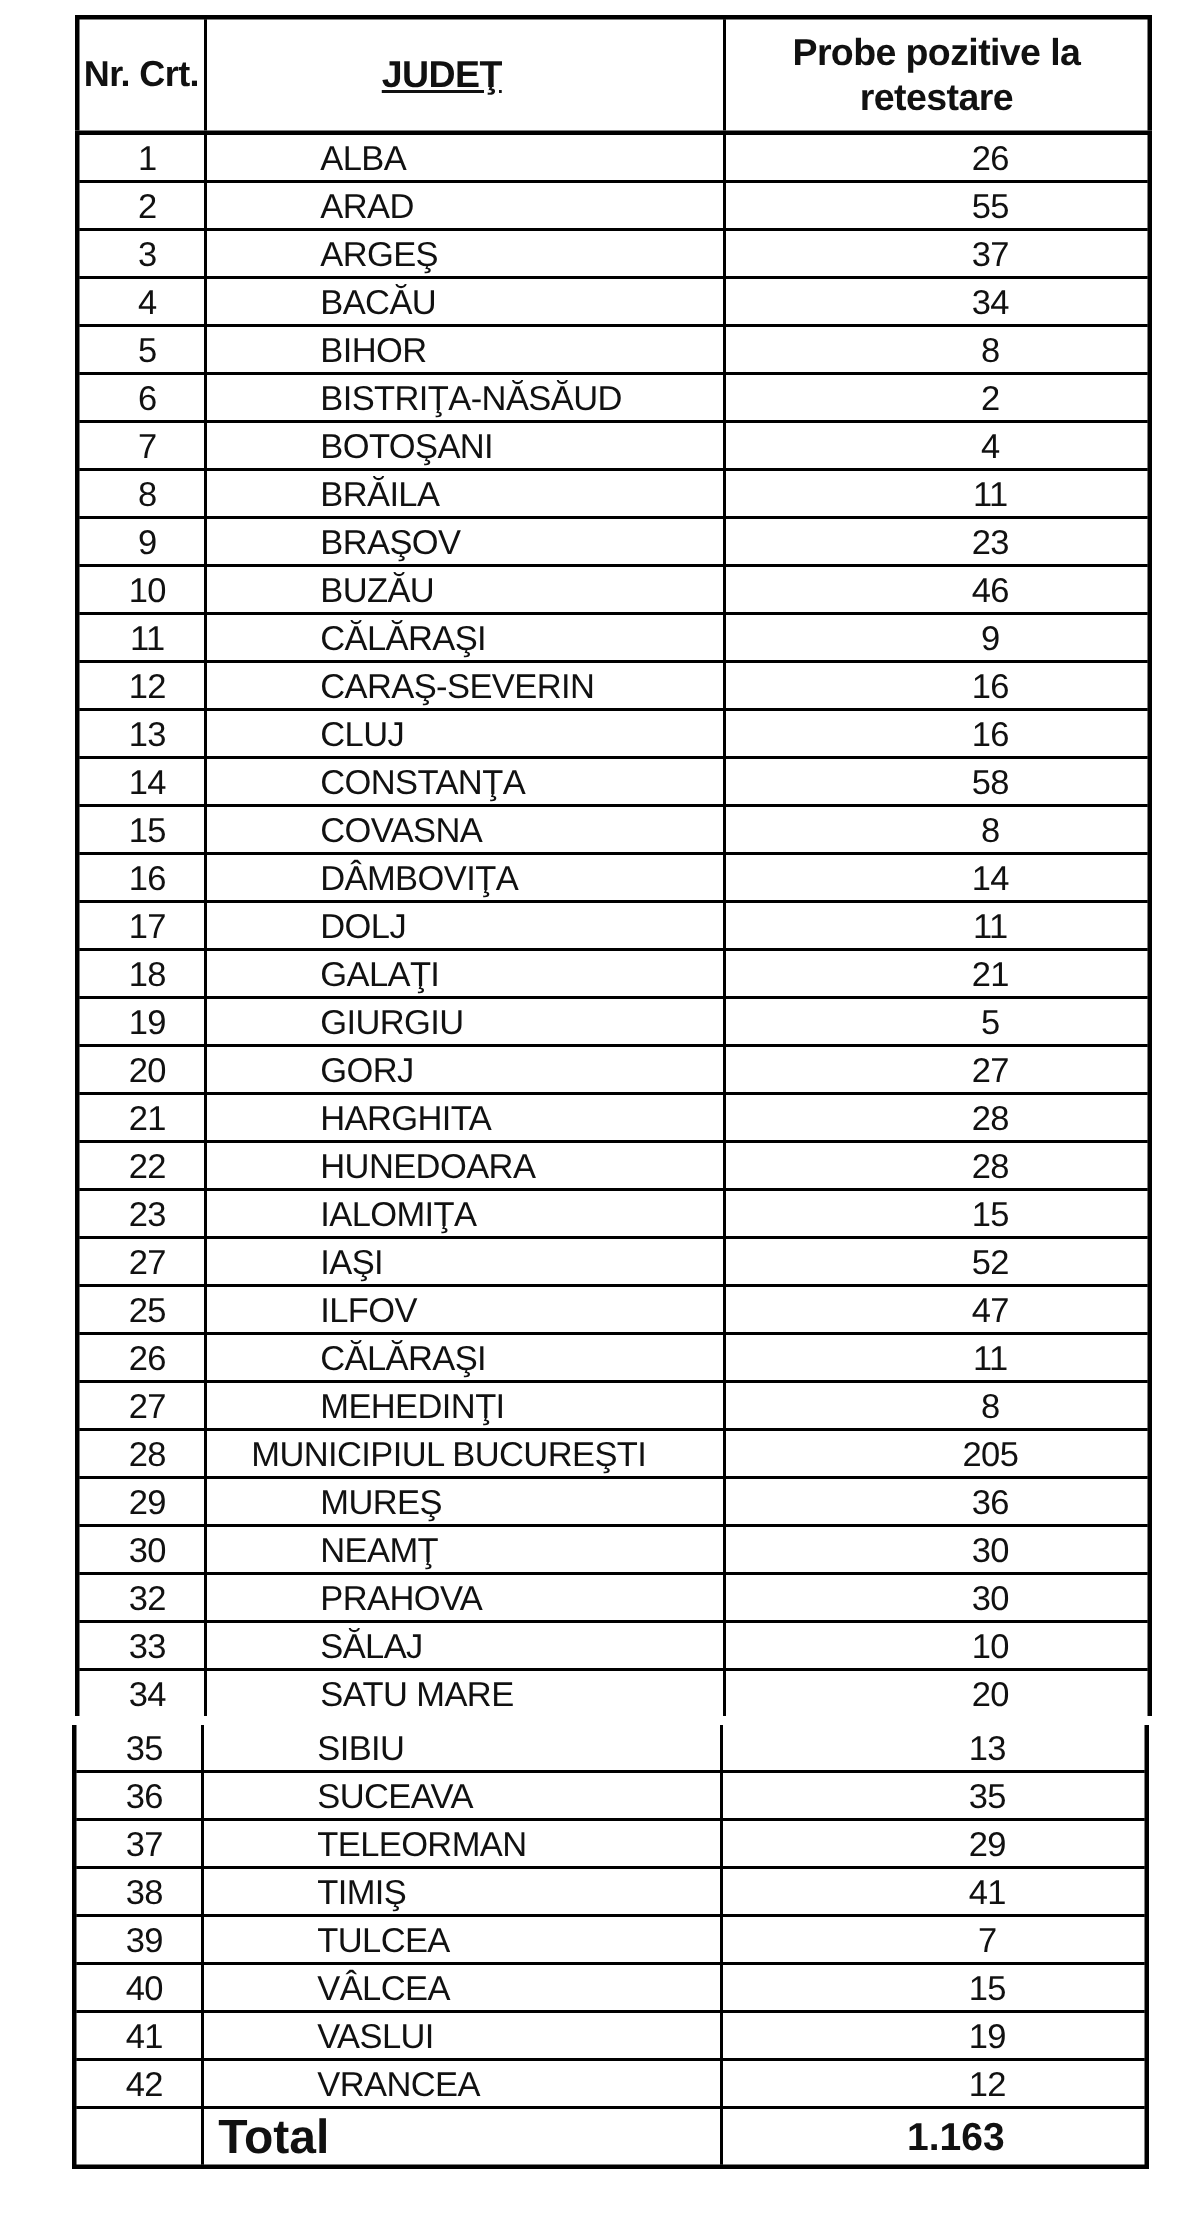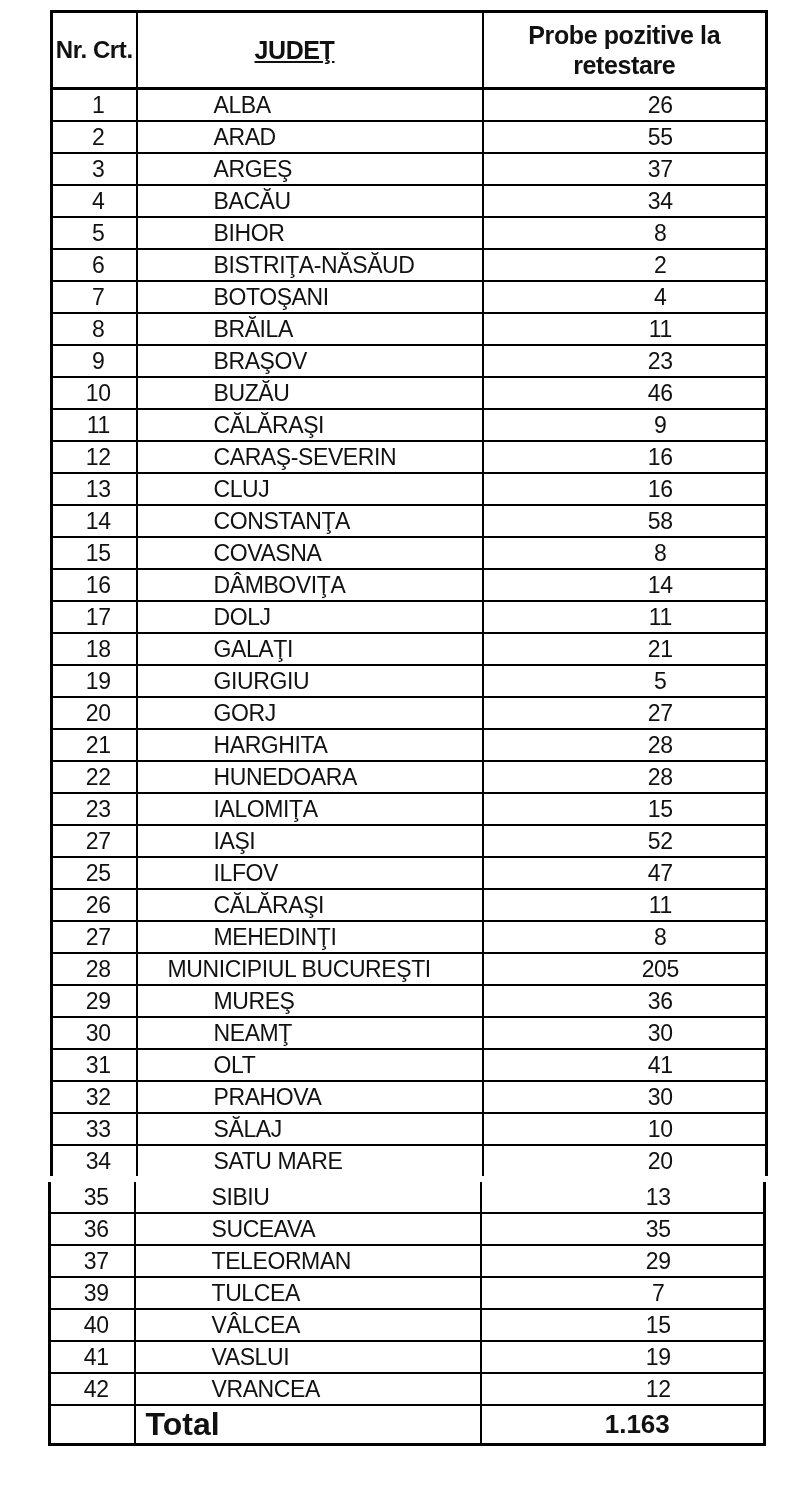--- a/index.html
+++ b/index.html
@@ -274,25 +274,20 @@
     <td class="c-judet">MUREŞ</td>
     <td class="c-val">36</td>
   </tr>
 
   <tr>
     <td class="c-nr">30</td>
     <td class="c-judet">NEAMŢ</td>
     <td class="c-val">30</td>
   </tr>
 
-  <tr>
-    <td class="c-nr">31</td>
-    <td class="c-judet">OLT</td>
-    <td class="c-val">41</td>
-  </tr>
 
   <tr>
     <td class="c-nr">32</td>
     <td class="c-judet">PRAHOVA</td>
     <td class="c-val">30</td>
   </tr>
 
   <tr>
     <td class="c-nr">33</td>
     <td class="c-judet">SĂLAJ</td>
@@ -325,20 +320,25 @@
     <td class="c-judet">SUCEAVA</td>
     <td class="c-val">35</td>
   </tr>
 
   <tr>
     <td class="c-nr">37</td>
     <td class="c-judet">TELEORMAN</td>
     <td class="c-val">29</td>
   </tr>
 
+  <tr>
+    <td class="c-nr">38</td>
+    <td class="c-judet">TIMIŞ</td>
+    <td class="c-val">41</td>
+  </tr>
 
   <tr>
     <td class="c-nr">39</td>
     <td class="c-judet">TULCEA</td>
     <td class="c-val">7</td>
   </tr>
 
   <tr>
     <td class="c-nr">40</td>
     <td class="c-judet">VÂLCEA</td>

